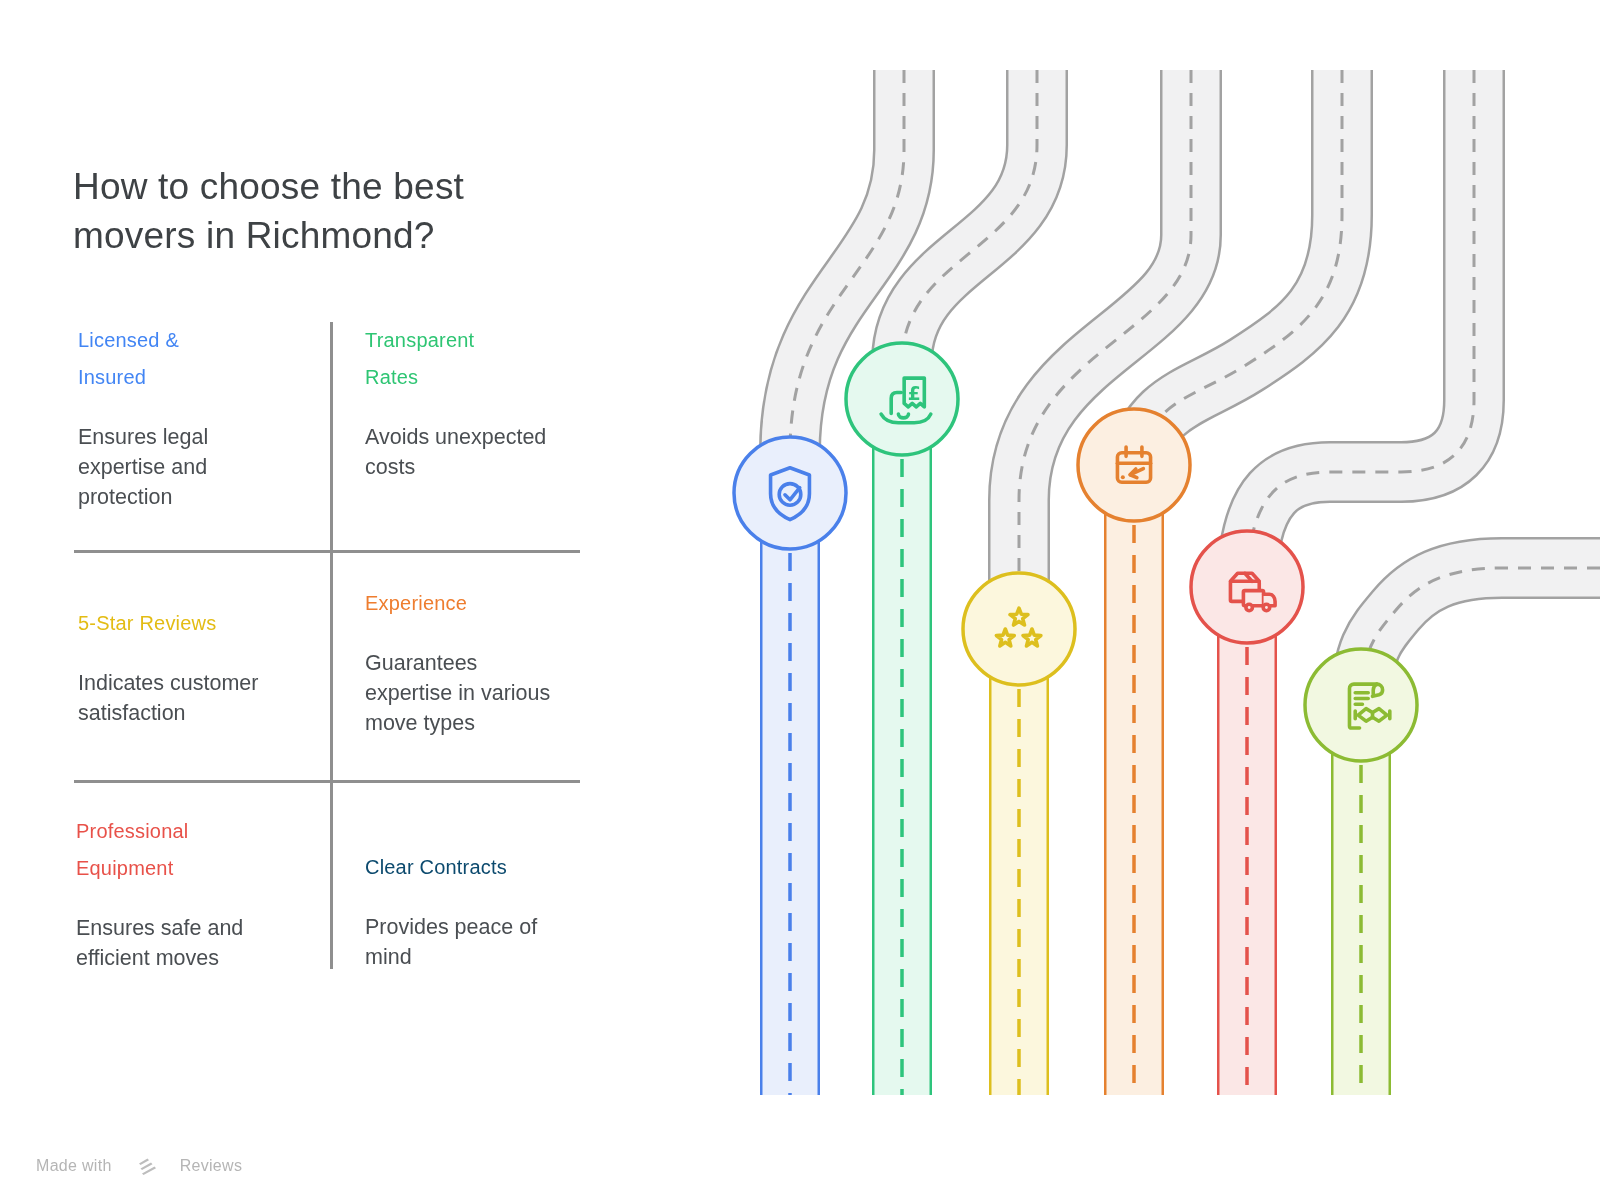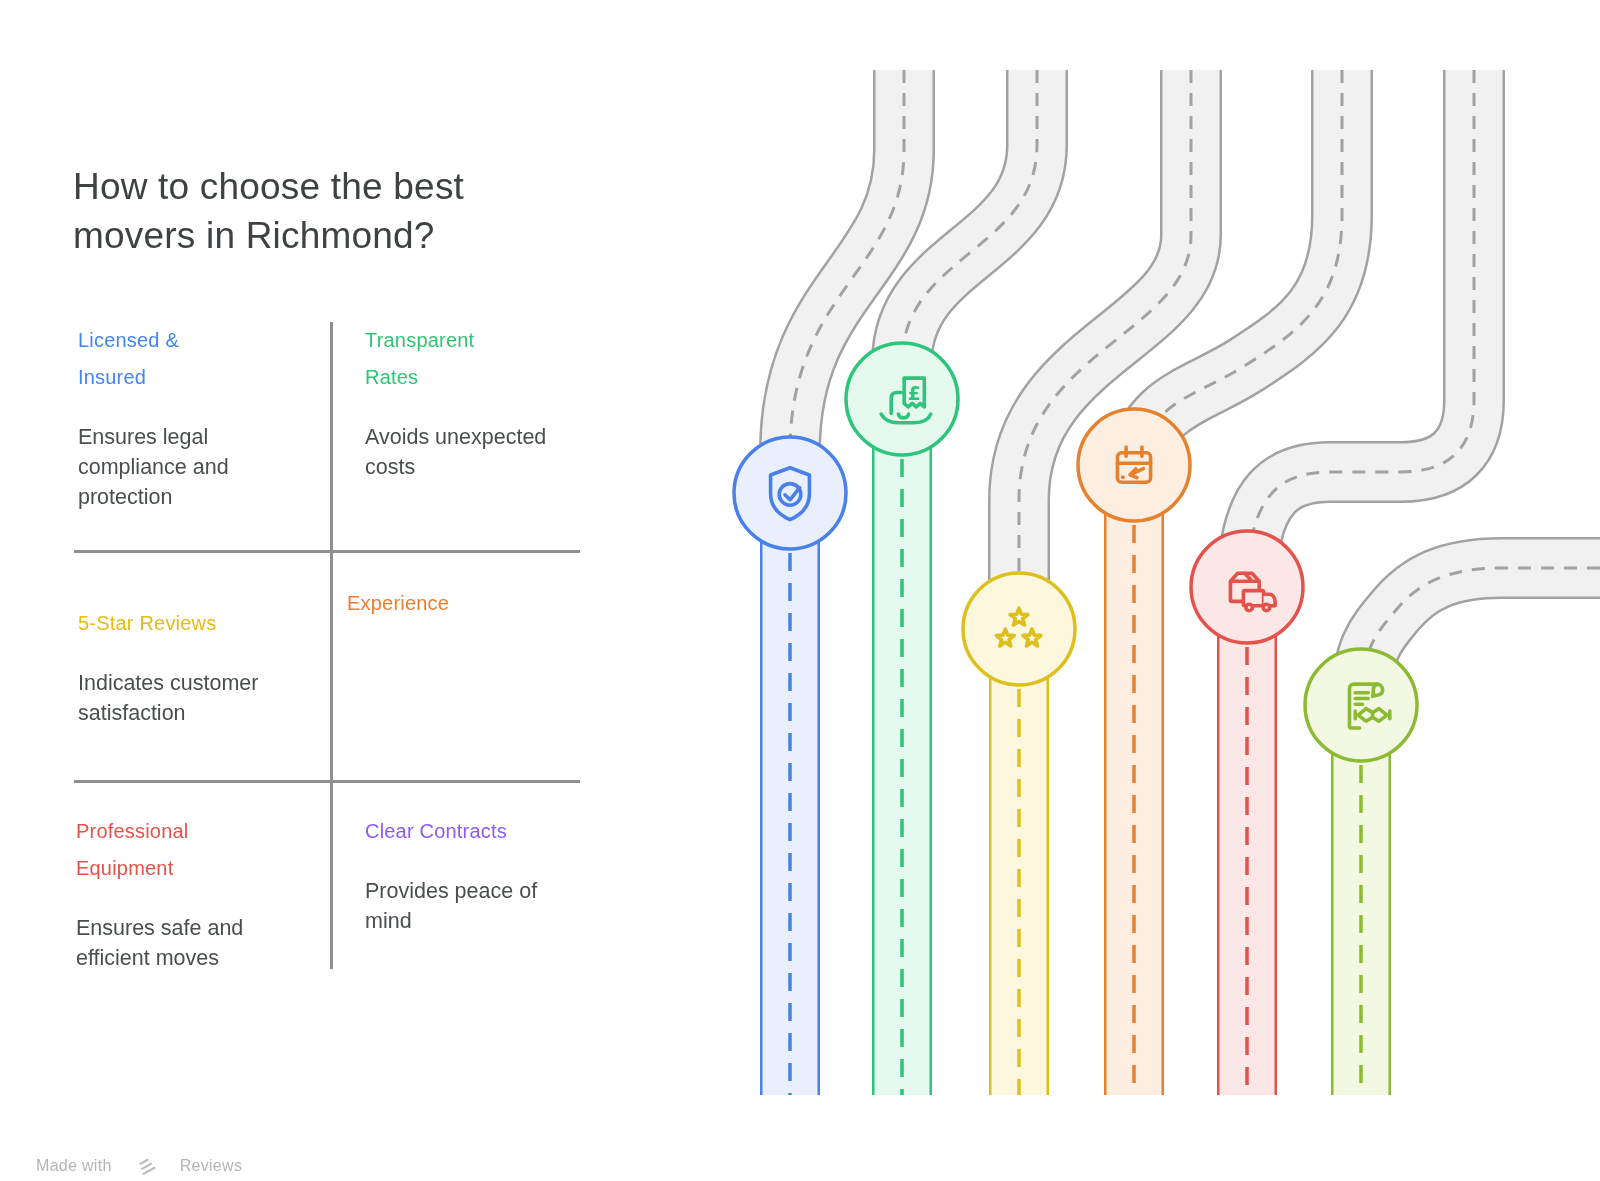--- a/index.html
+++ b/index.html
@@ -18,21 +18,21 @@
   .cell h3 {
     font-size:20px; font-weight:normal; line-height:37px;
     white-space:pre-line; margin-bottom:26px; letter-spacing:0.2px;
   }
   .cell p {
     font-size:21.5px; color:#4a4e52; line-height:30px; white-space:pre-line;
   }
   .cell-r1c1 { left:78px;  top:322px; width:240px; }
   .cell-r1c2 { left:365px; top:322px; width:225px; }
   .cell-r2c1 { left:78px;  top:585px; width:240px; }
-  .cell-r2c2 { left:347px; top:585px; width:225px; }
+  .cell-r2c2 { left:365px; top:585px; width:225px; }
   .cell-r3c1 { left:76px;  top:813px; width:240px; }
   .cell-r3c2 { left:365px; top:813px; width:225px; }
 
   .divider-v { position:absolute; left:330px; top:322px; width:3px; height:647px; background:#8f8f8f; }
   .divider-h { position:absolute; left:74px; width:506px; height:3px; background:#8f8f8f; }
   .divider-h1 { top:550px; }
   .divider-h2 { top:780px; }
 
   
   svg.diagram { position:absolute; inset:0; }
@@ -213,45 +213,48 @@
 movers in Richmond?</h1>
 
   <div class="divider-v"></div>
   <div class="divider-h divider-h1"></div>
   <div class="divider-h divider-h2"></div>
 
   <div class="cell cell-r1c1">
     <h3 style="color: rgb(66, 133, 244);">Licensed &amp;
 Insured</h3>
     <p>Ensures legal
-compliance and
+expertise and
 protection</p>
   </div>
   <div class="cell cell-r1c2">
     <h3 style="color: rgb(46, 197, 115);">Transparent
 Rates</h3>
     <p>Avoids unexpected
 costs</p>
   </div>
   <div class="cell cell-r2c1">
     <h3 style="color: rgb(227, 188, 20); margin-top: 20px;">5-Star Reviews</h3>
     <p>Indicates customer
 satisfaction</p>
   </div>
   <div class="cell cell-r2c2">
     <h3 style="color: rgb(238, 125, 47);">Experience</h3>
+    <p>Guarantees
+expertise in various
+move types</p>
   </div>
   <div class="cell cell-r3c1">
     <h3 style="color: rgb(232, 81, 73);">Professional
 Equipment</h3>
     <p>Ensures safe and
 efficient moves</p>
   </div>
   <div class="cell cell-r3c2">
-    <h3 style="color: #8b5cf6;">Clear Contracts</h3>
+    <h3 style="color: #0c4a6e; margin-top: 36px;">Clear Contracts</h3>
     <p>Provides peace of
 mind</p>
   </div>
 
   <div class="footer">
     <span>Made with</span>
     <svg class="napkin-logo" viewBox="0 0 24 24">
       <g fill="#bdbdbd">
         <path d="M5 9.5 L13.5 4.5 L15 6.2 L6.5 11 Z"></path>
         <path d="M6.5 14.5 L17 8.5 L18.5 10.2 L8 16 Z"></path>

